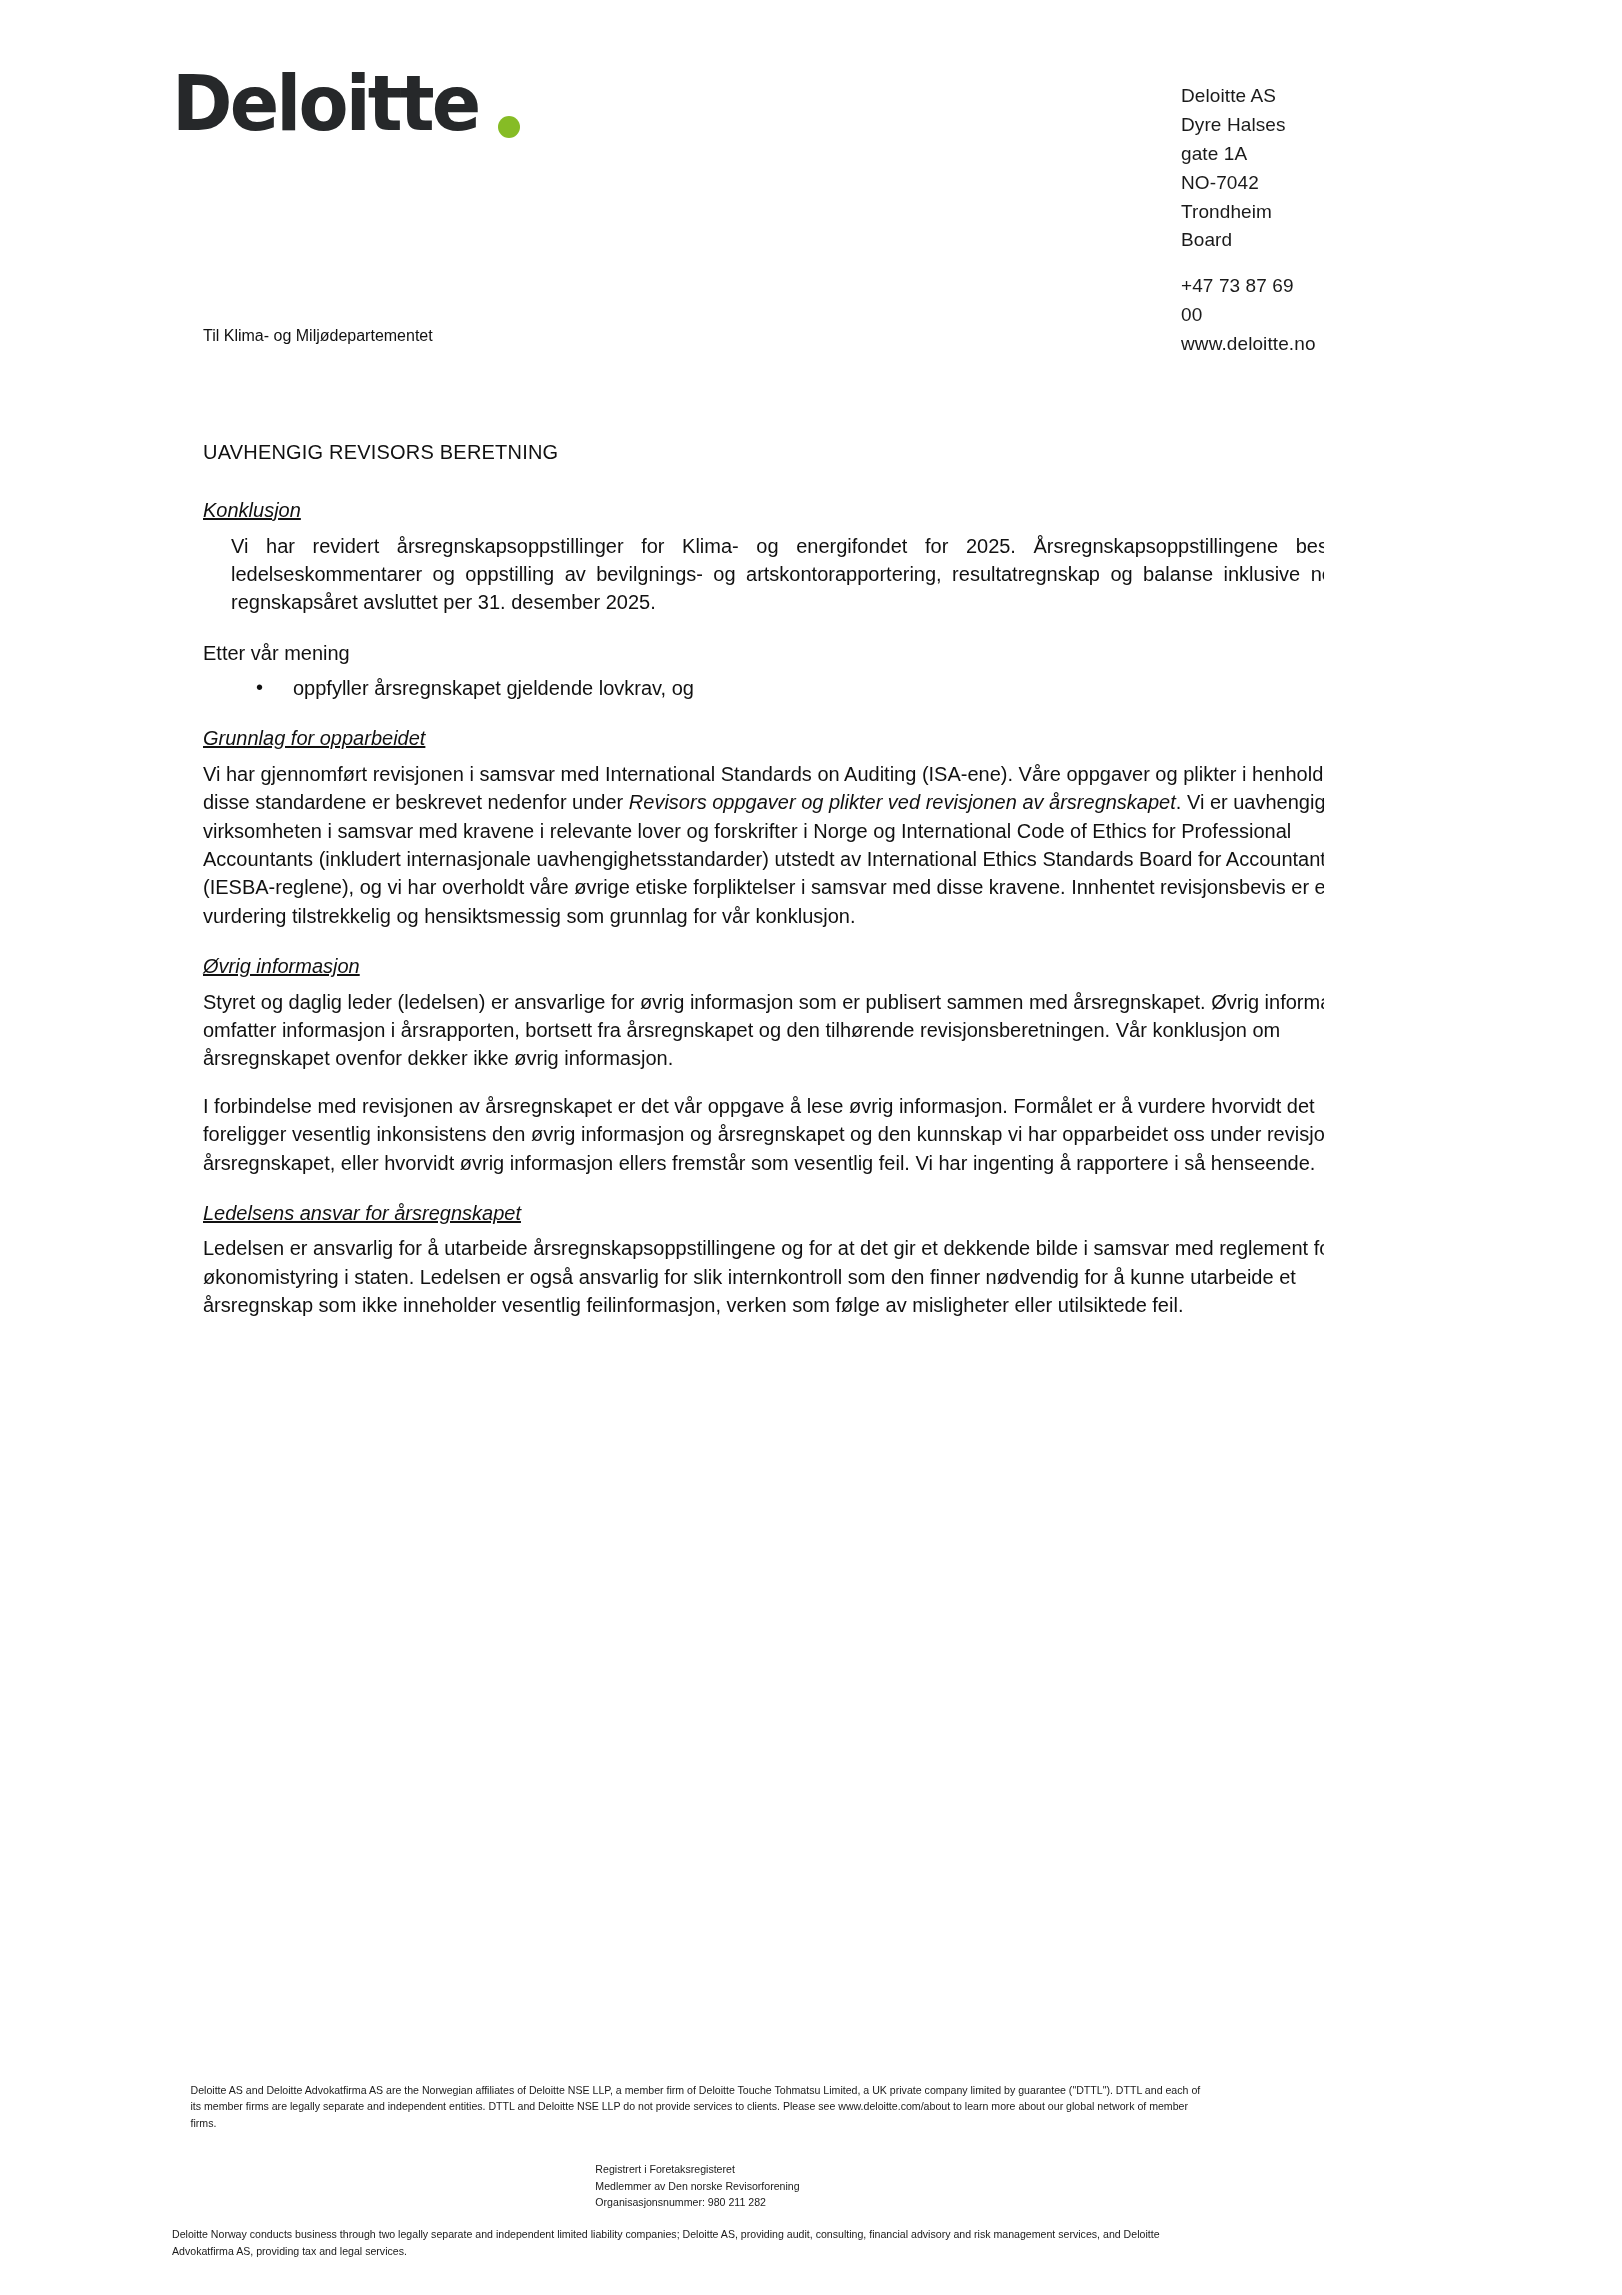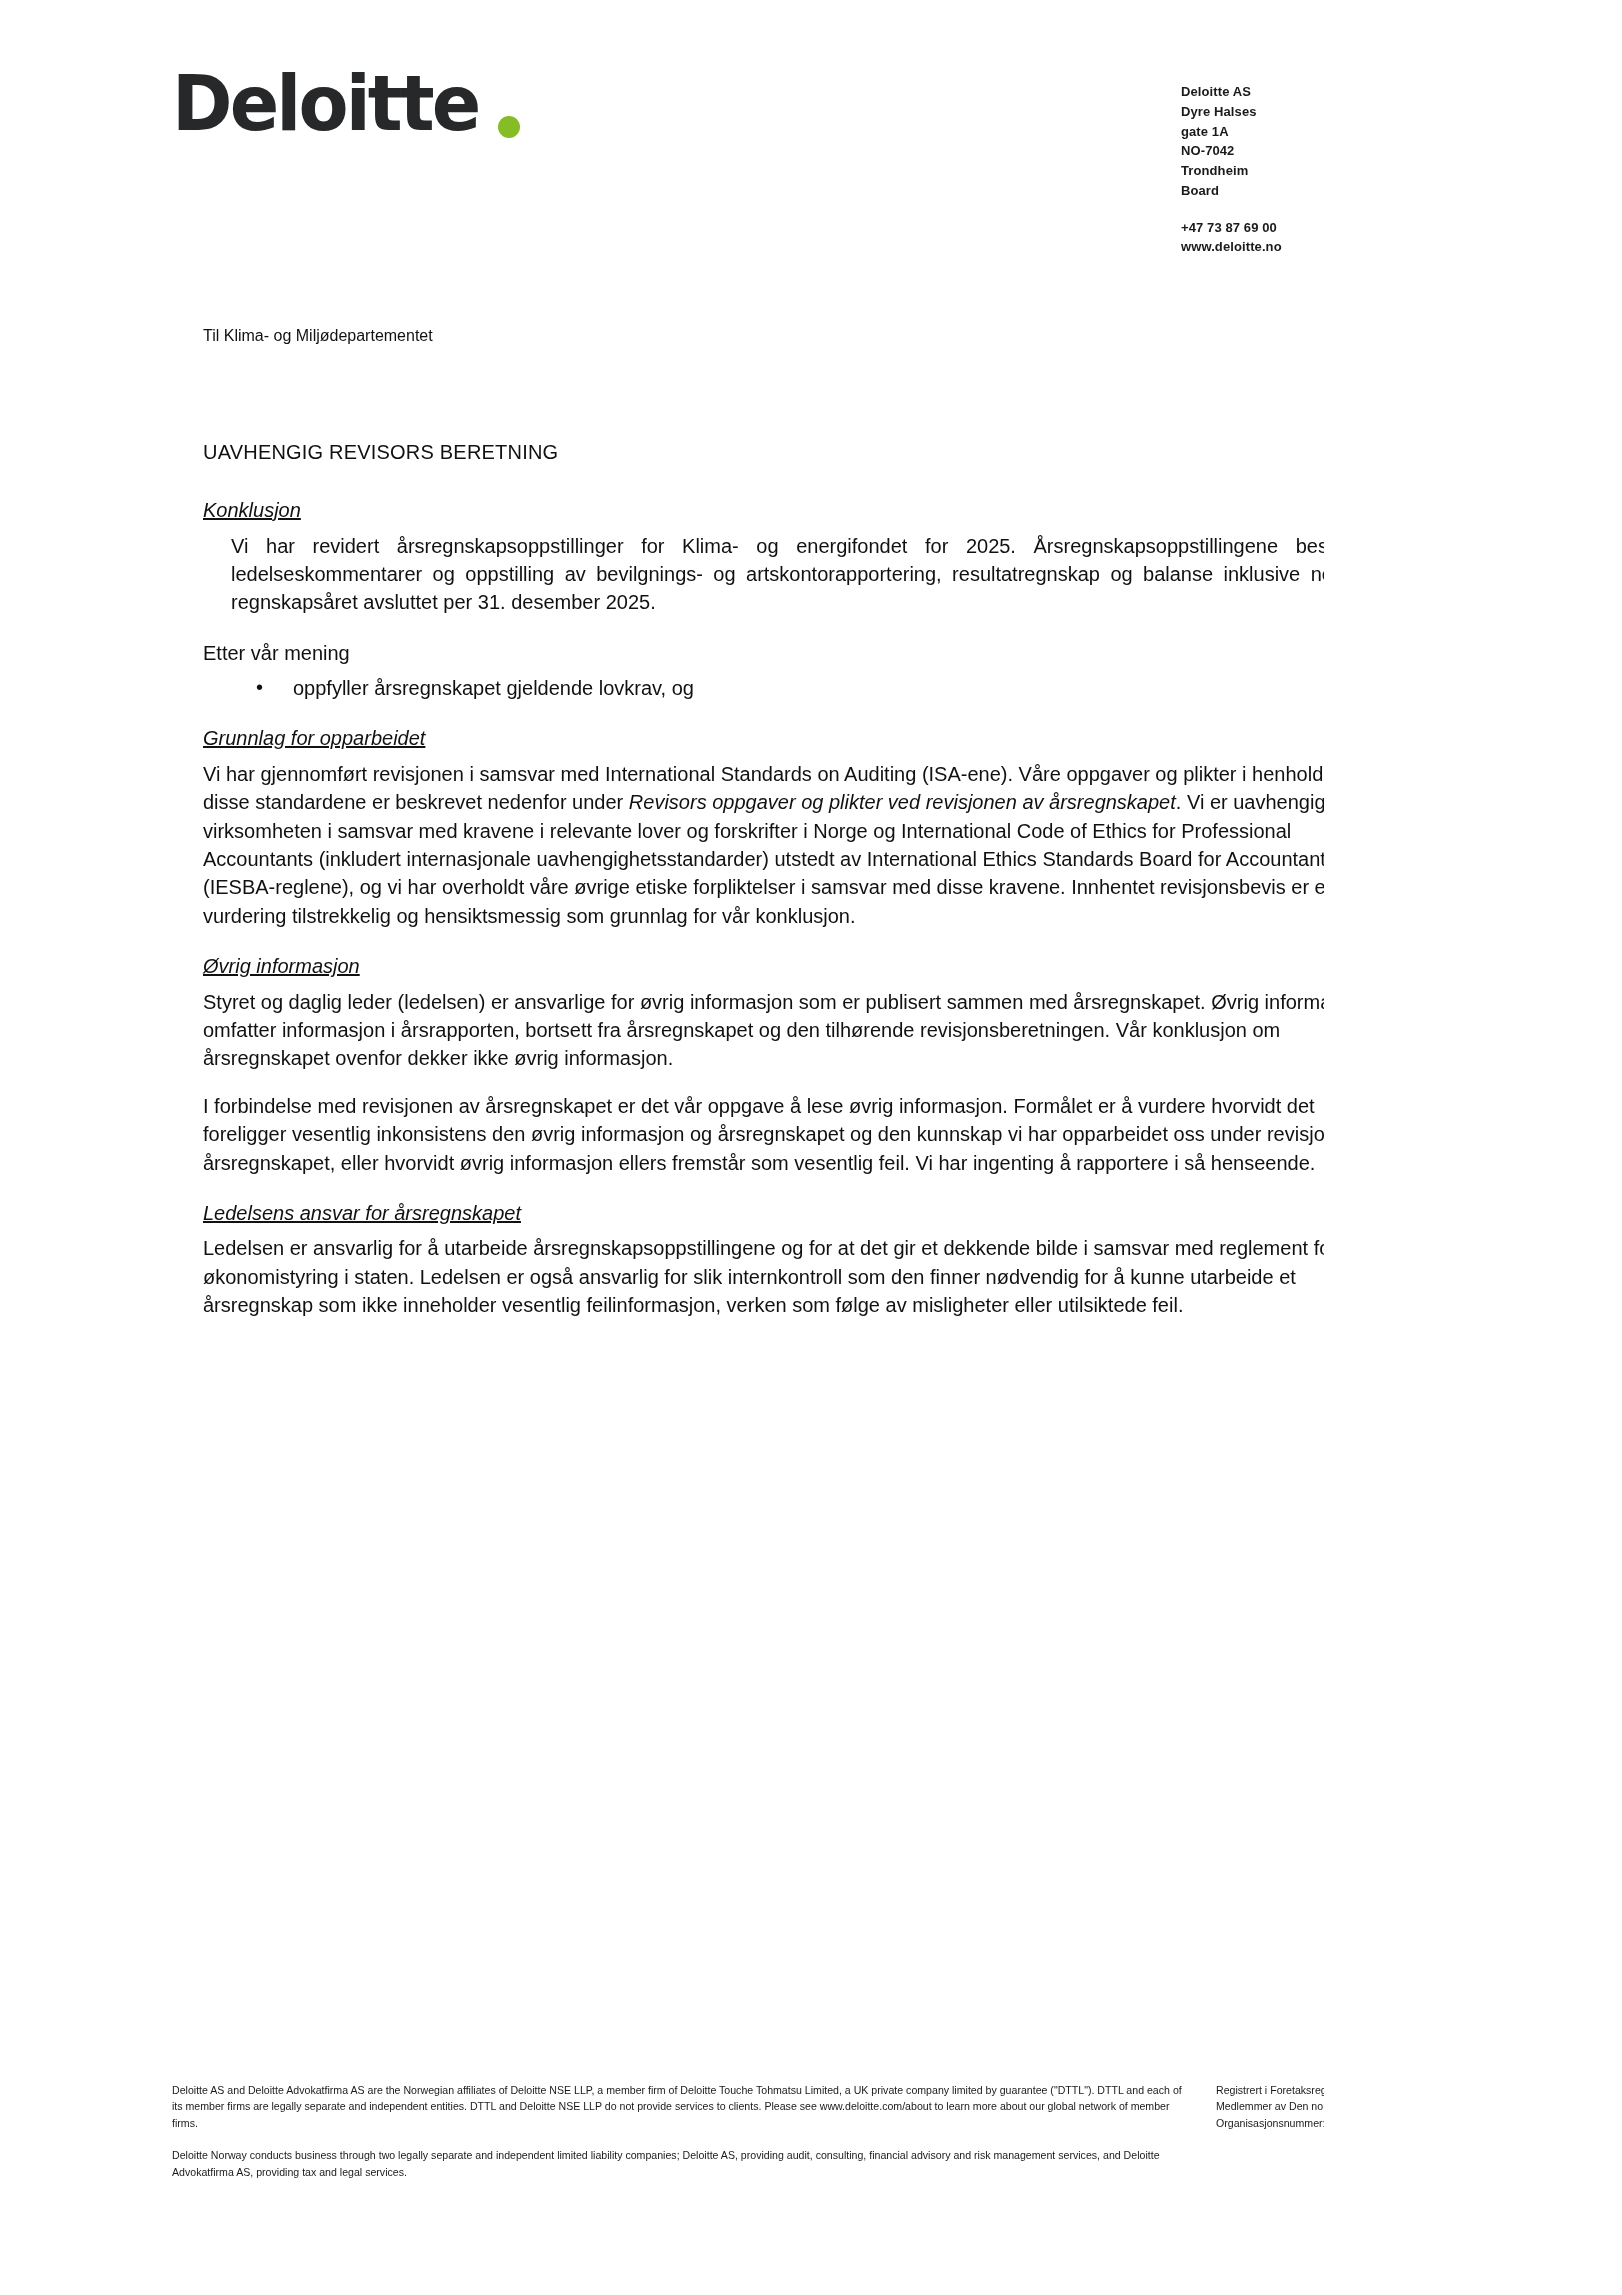--- a/index.html
+++ b/index.html
@@ -51,25 +51,24 @@
     background: #86BC25;
     margin-left: 7px;
     margin-bottom: 4px;
     flex: 0 0 auto;
   }
 
   .addr {
     position: absolute;
     top: 16px;
     left: 1009px;
-    font-size: 13px;
+    font-size: 19px;
     line-height: 1.52;
     color: #1a1a1a;
     letter-spacing: 0.1px;
-    font-weight: bold;
   }
   .addr .gap {
     height: 17px;
   }
 
   
   .content {
     position: absolute;
     top: 325px;
     left: 203px;
@@ -135,20 +134,21 @@
     right: 101px;
     top: 2082px;
     font-size: 10.6px;
     line-height: 1.55;
     color: #1a1a1a;
   }
   .footer-cols {
     display: flex;
     align-items: center;
     gap: 30px;
+    flex-direction: column;
   }
   .footer-left {
     width: 1014px;
     flex: 0 0 auto;
   }
   .footer-right {
     flex: 1 1 auto;
     padding-top: 0;
   }
   .footer-right div { white-space: nowrap; }

